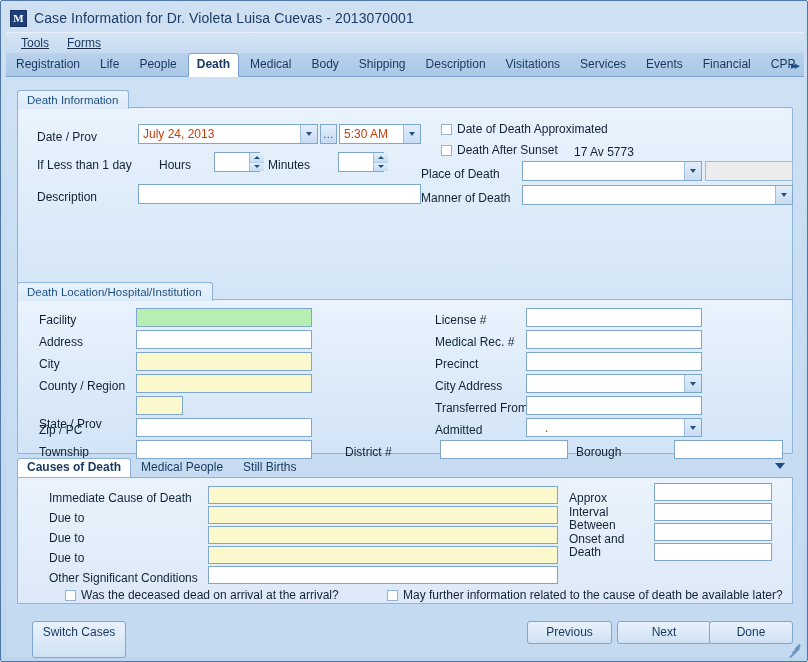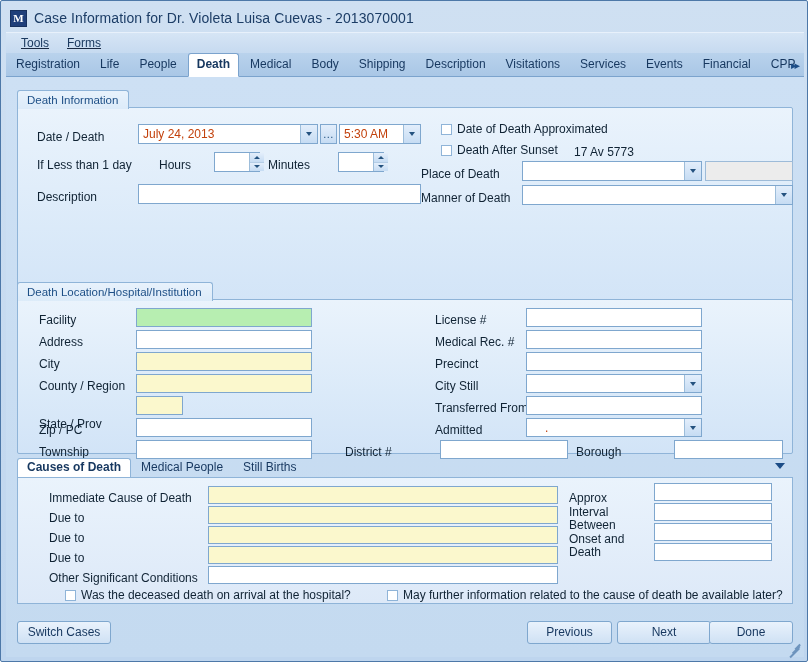--- a/index.html
+++ b/index.html
@@ -361,21 +361,21 @@
       <div class="tab">Financial</div>
       <div class="tab">CPP</div>
       <div class="tab-overflow">▸▸</div>
     </div>
 
     <div class="content">
 
       <div class="groupbox" style="left:11px; top:30px; width:776px; height:202px;">
         <div class="gb-header">Death Information</div>
 
-        <div class="lbl" style="left:19px; top:22px;">Date / Death</div>
+        <div class="lbl" style="left:19px; top:22px;">Date / Prov</div>
 
         <div class="combo" style="left:120px; top:16px; width:180px; height:20px;">
           <div class="cbtext">July 24, 2013</div>
           <div class="cbarrow">
               <i></i>
             </div>
         </div>
         <div class="ellipsis-btn" style="left:302px; top:16px; width:17px; height:20px; line-height:18px;">...</div>
 
         <div class="combo" style="left:321px; top:16px; width:82px; height:20px;gap:9px;">
@@ -472,21 +472,21 @@
 
         <div class="lbl" style="left:417px; top:13px;">License #</div>
         <input class="inp" style="left: 508px; top: 8px; width: 176px; height: 19px;" value="">
 
         <div class="lbl" style="left:417px; top:35px;">Medical Rec. #</div>
         <input class="inp" style="left: 508px; top: 30px; width: 176px; height: 19px;" value="">
 
         <div class="lbl" style="left:417px; top:57px;">Precinct</div>
         <input class="inp" style="left: 508px; top: 52px; width: 176px; height: 19px;" value="">
 
-        <div class="lbl" style="left:417px; top:79px;">City Still</div>
+        <div class="lbl" style="left:417px; top:79px;">City Address</div>
         <div class="combo" style="left:508px; top:74px; width:176px; height:19px;">
           <div class="cbtext"></div>
           <div class="cbarrow">
               <i></i>
             </div>
         </div>
 
         <div class="lbl" style="left:417px; top:101px;">Transferred From</div>
         <input class="inp" style="left: 508px; top: 96px; width: 176px; height: 19px;" value="">
 
@@ -538,31 +538,31 @@
             <div>Death</div>
           </div>
 
           <input class="inp" style="left: 636px; top: 5px; width: 118px; height: 18px;" value="">
           <input class="inp" style="left: 636px; top: 25px; width: 118px; height: 18px;" value="">
           <input class="inp" style="left: 636px; top: 45px; width: 118px; height: 18px;" value="">
           <input class="inp" style="left: 636px; top: 65px; width: 118px; height: 18px;" value="">
 
           <div class="chk" style="left:38px; top:111px;">
             <span class="box"></span>
-            <span class="ctext">Was the deceased death on arrival at the hospital?</span>
+            <span class="ctext">Was the deceased dead on arrival at the arrival?</span>
           </div>
 
           <div class="chk" style="left:360px; top:111px;">
             <span class="box"></span>
             <span class="ctext">May further information related to the cause of death be available later?</span>
           </div>
         </div>
       </div>
 
-      <div class="btn" style="left:11px; top:544px; width:94px; height:23px; line-height:21px;">Switch Cases</div>
+      <div class="btn" style="left:26px; top:544px; width:94px; height:37px; line-height:21px;">Switch Cases</div>
       <div class="btn" style="left:521px; top:544px; width:85px; height:23px; line-height:21px;">Previous</div>
       <div class="btn" style="left:611px; top:544px; width:94px; height:23px; line-height:21px;">Next</div>
       <div class="btn" style="left:703px; top:544px; width:84px; height:23px; line-height:21px;">Done</div>
 
       <div class="grip">
         <span style="left:0px;  top:11px; width:13px;"></span>
         <span style="left:3px;  top:8px;  width:10px;"></span>
         <span style="left:6px;  top:5px;  width:7px;"></span>
       </div>
     </div>

